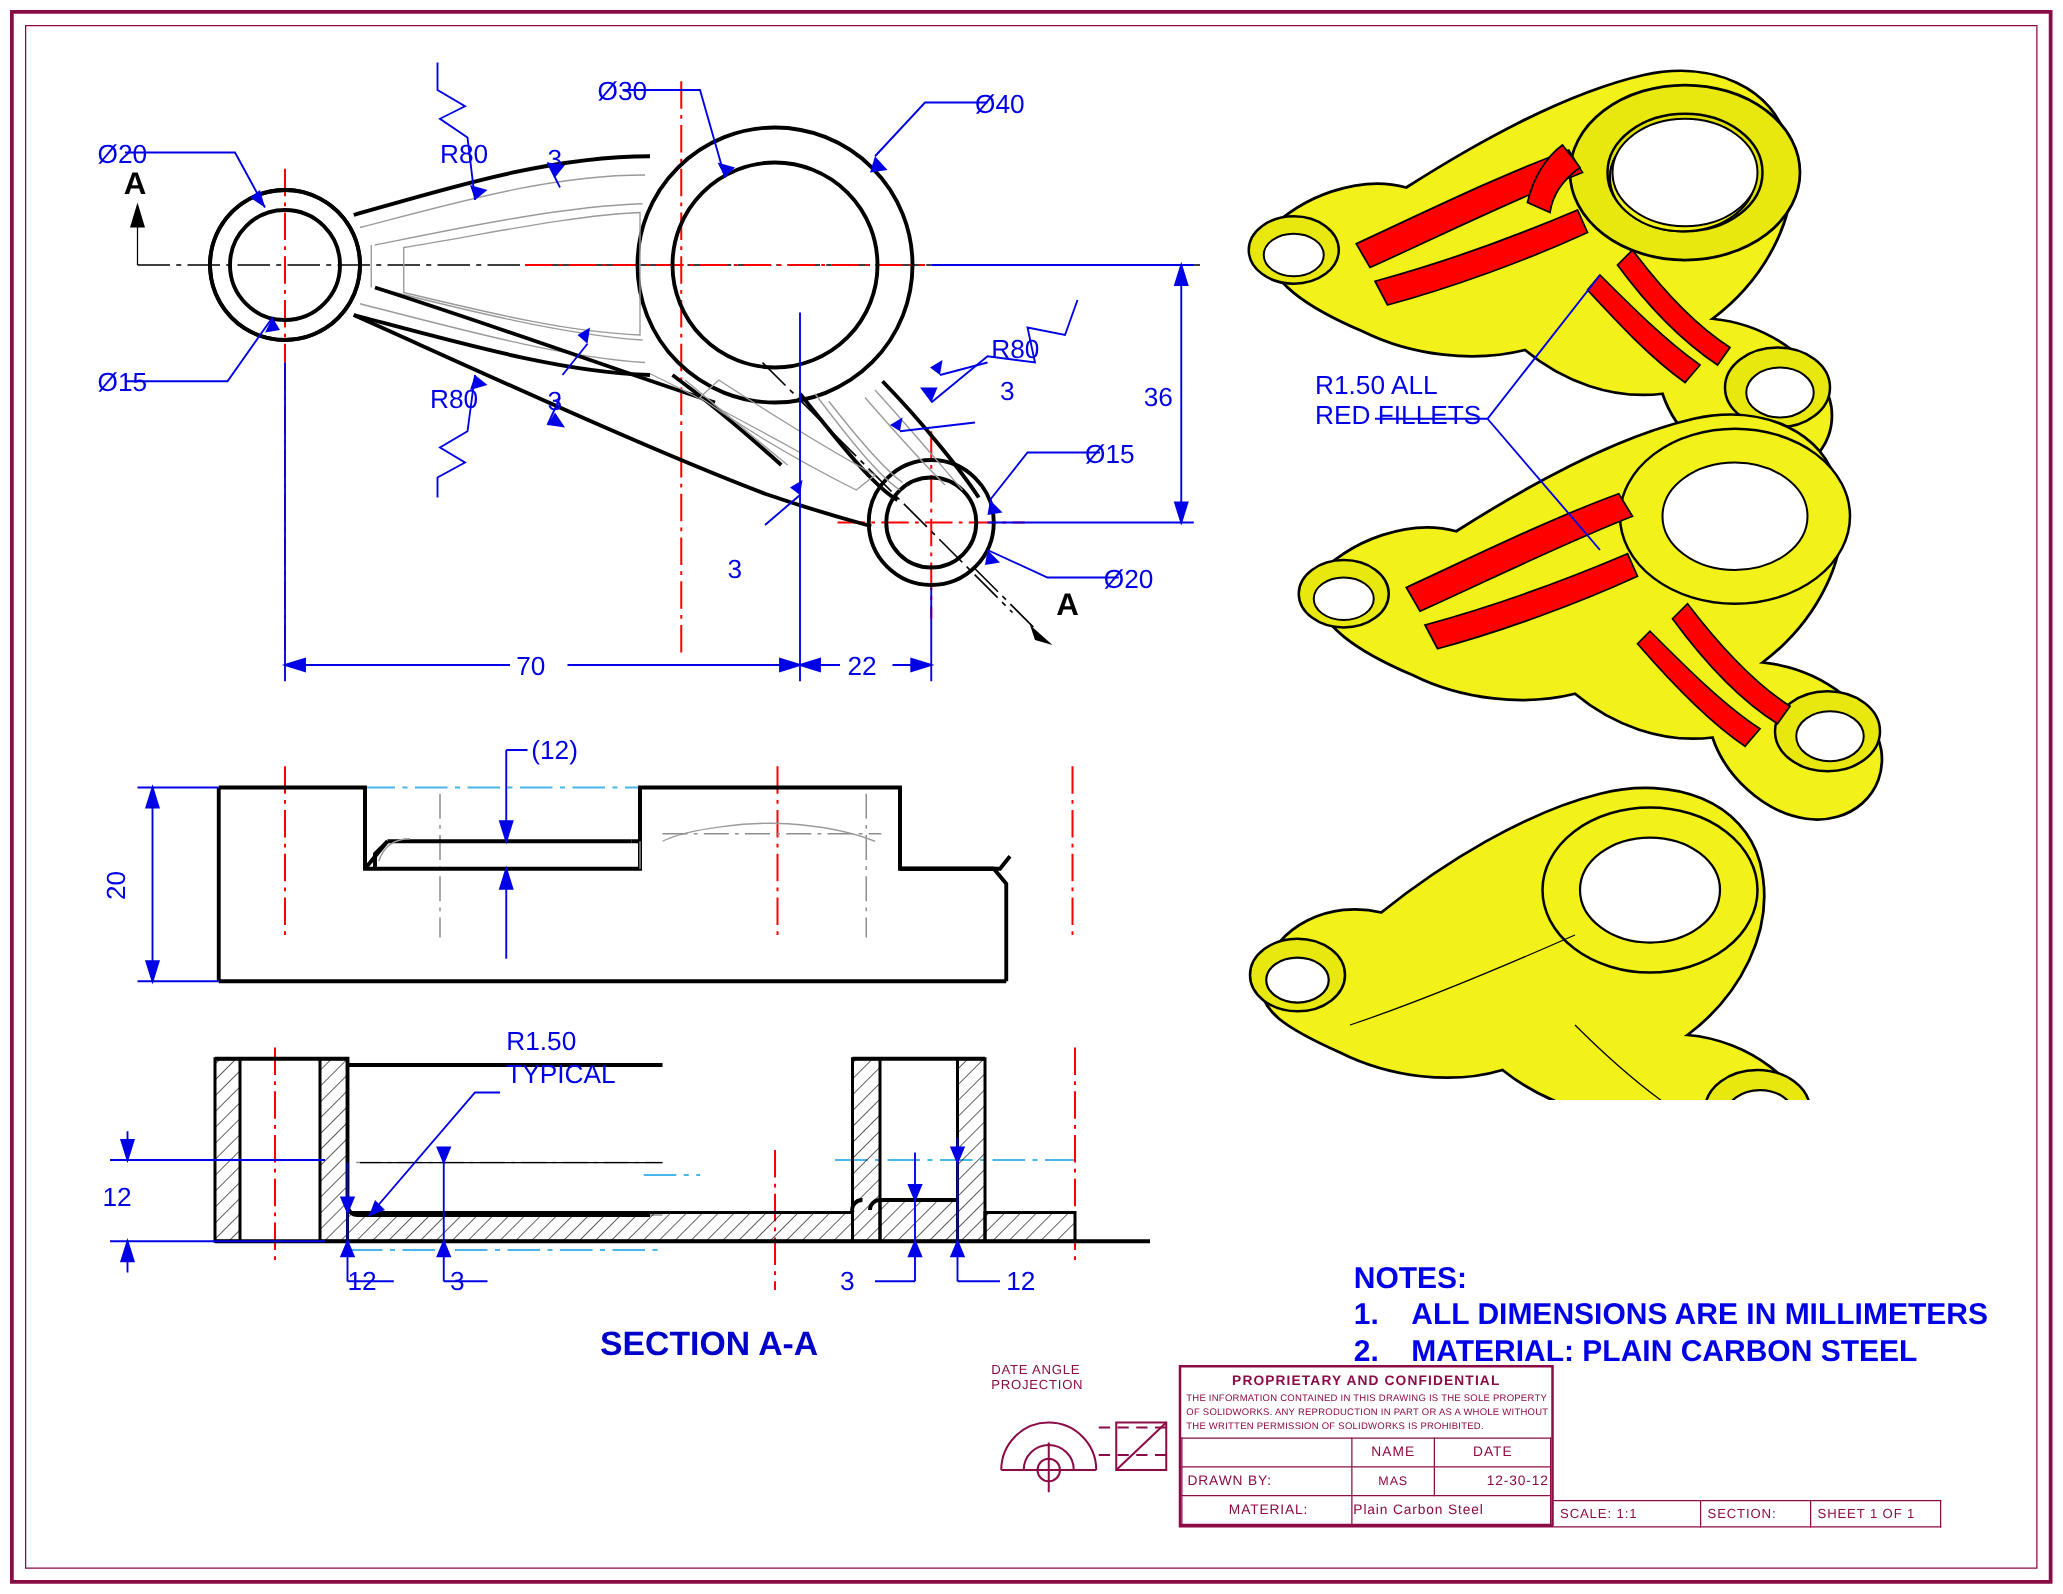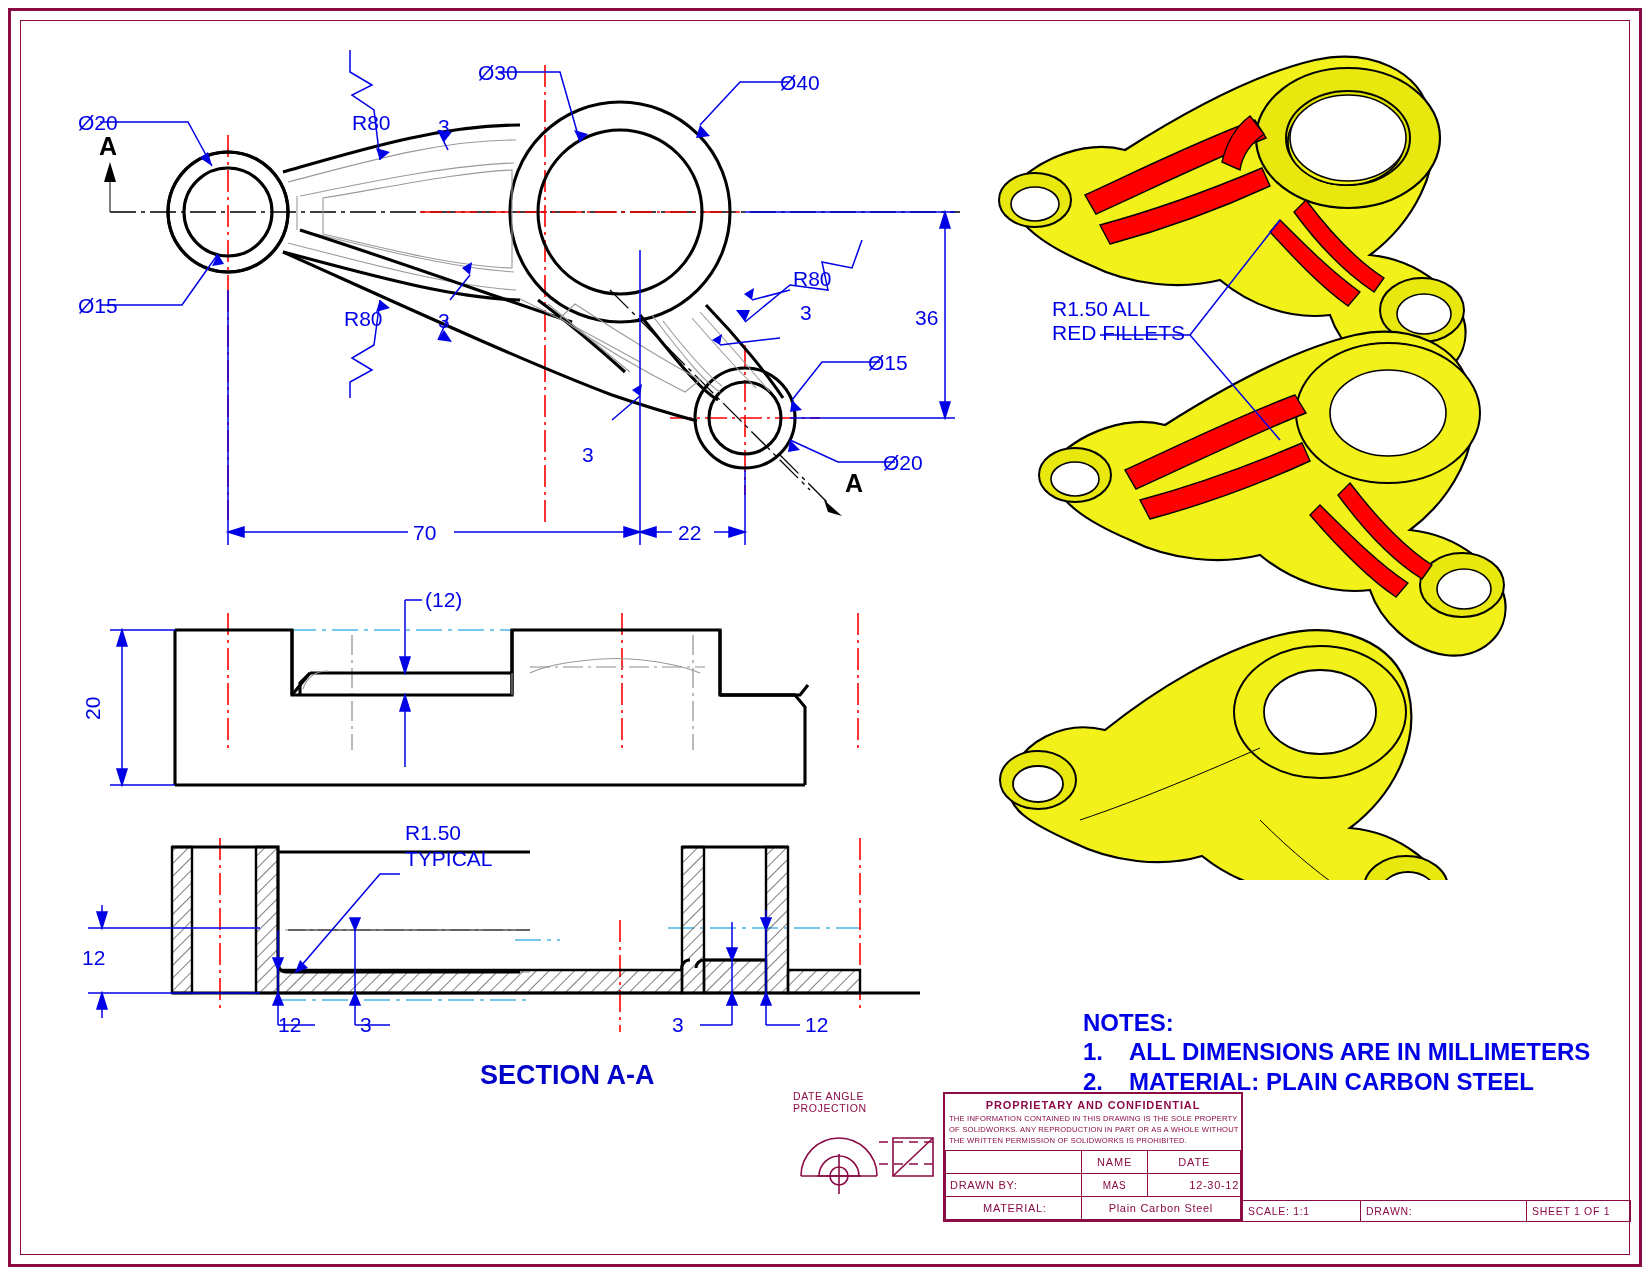--- a/index.html
+++ b/index.html
@@ -410,27 +410,27 @@
           <td class="tb-txt" style="border:1.6px solid #8B0B45;font-size:11px;text-align:center;color:#8B0B45;letter-spacing:0.8px;">NAME</td>
           <td class="tb-txt" style="border:1.6px solid #8B0B45;font-size:11px;text-align:center;color:#8B0B45;letter-spacing:0.8px;">DATE</td>
         </tr>
         <tr>
           <td class="tb-txt" style="border:1.6px solid #8B0B45;font-size:11px;padding-left:4px;height:20px;color:#8B0B45;letter-spacing:0.7px;">DRAWN BY:</td>
           <td class="tb-txt" style="border:1.6px solid #8B0B45;font-size:10px;text-align:center;color:#8B0B45;letter-spacing:0.7px;">MAS</td>
           <td class="tb-txt" style="border:1.6px solid #8B0B45;font-size:11px;text-align:right;color:#8B0B45;letter-spacing:0.7px;">12-30-12</td>
         </tr>
         <tr>
           <td class="tb-txt" style="border:1.6px solid #8B0B45;font-size:11px;padding-left:4px;height:20px;color:#8B0B45;letter-spacing:0.7px;text-align:center;">MATERIAL:</td>
-          <td class="tb-txt" colspan="2" style="border:1.6px solid #8B0B45;font-size:11px;text-align:center;color:#8B0B45;letter-spacing:0.7px;">Plain Carbon Steel</td>
+          <td class="tb-txt" colspan="2" style="border:1.6px solid #8B0B45;font-size:11px;color:#8B0B45;letter-spacing:0.7px;">Plain Carbon Steel</td>
         </tr>
       </tbody>
         </table>
     </div>
 
 
-    <div style="position:absolute;left:450px;top:110px;width:388px;height:22px;display:flex;">
+    <div style="position:absolute;left:450px;top:110px;width:310px;height:22px;display:flex;">
       <div class="tb-txt" style="flex:0 0 118px;border:1.6px solid #8B0B45;border-left:none;font-size:10.5px;padding-left:5px;color:#8B0B45;letter-spacing:0.7px;box-sizing:border-box;line-height:20px;">SCALE: 1:1</div>
-      <div class="tb-txt" style="flex:1 1 auto;border:1.6px solid #8B0B45;border-left:none;font-size:10.5px;padding-left:5px;color:#8B0B45;letter-spacing:0.7px;box-sizing:border-box;line-height:20px;">DRAWN:</div>
+      <div class="tb-txt" style="flex:1 1 auto;border:1.6px solid #8B0B45;border-left:none;font-size:10.5px;padding-left:5px;color:#8B0B45;letter-spacing:0.7px;box-sizing:border-box;line-height:20px;">SECTION:</div>
       <div class="tb-txt" style="flex:0 0 104px;border:1.6px solid #8B0B45;border-left:none;font-size:10.5px;padding-left:5px;color:#8B0B45;letter-spacing:0.7px;box-sizing:border-box;line-height:20px;">SHEET 1 OF 1</div>
     </div>
   </div>
 
 </div>
 
 </body></html>

